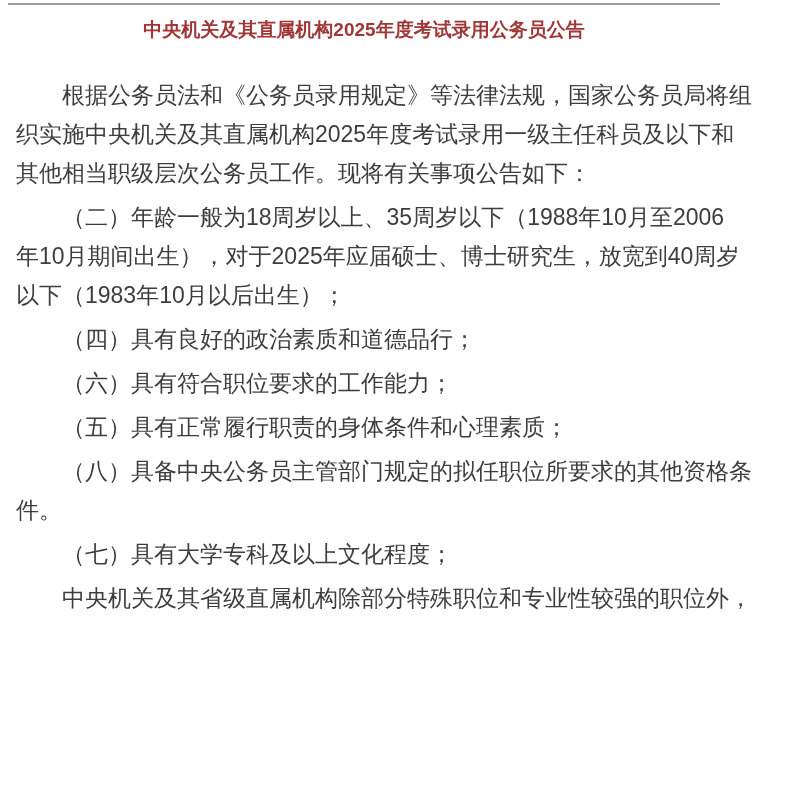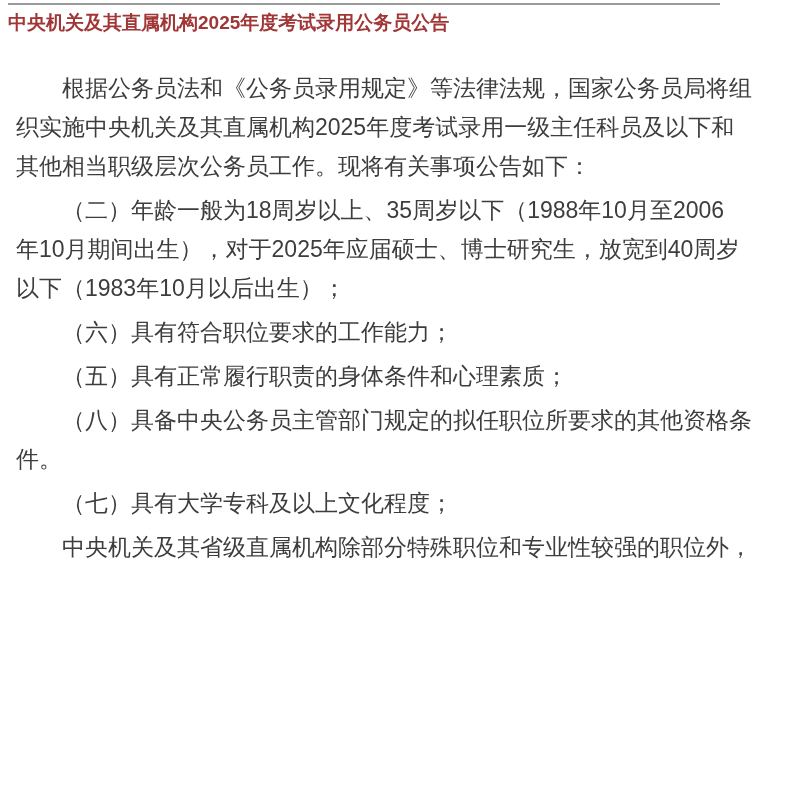--- a/index.html
+++ b/index.html
@@ -17,22 +17,22 @@
     padding-left: 8px;
   }
   .top-divider {
     margin-top: 3px;
     width: 712px;
     height: 2px;
     background: var(--divider_gray, #9a9a9a);
   }
   .doc-title {
     width: 712px;
-    margin: 6px 0 0 0;
-    text-align: left;
+    margin: 13px 0 0 0;
+    text-align: center;
     font-size: 19px;
     line-height: 24px;
     font-weight: 700;
     color: var(--title_red, #a03636);
   }
   .doc-body {
     margin-top: 34px;
     width: 760px;
     color: var(--body_text, #3d3d3d);
     font-size: 23px;
@@ -45,19 +45,20 @@
 </style>
 </head>
 <body>
 
 <div class="page">
   <div class="top-divider"></div>
   <h1 class="doc-title">中央机关及其直属机构2025年度考试录用公务员公告</h1>
   <main class="doc-body">
       <p class="para">根据公务员法和《公务员录用规定》等法律法规，国家公务员局将组<br>织实施中央机关及其直属机构2025年度考试录用一级主任科员及以下和<br>其他相当职级层次公务员工作。现将有关事项公告如下：</p>
       <p class="para">（二）年龄一般为18周岁以上、35周岁以下（1988年10月至2006<br>年10月期间出生），对于2025年应届硕士、博士研究生，放宽到40周岁<br>以下（1983年10月以后出生）；</p>
+      <p class="para">（四）具有良好的政治素质和道德品行；</p>
       <p class="para">（六）具有符合职位要求的工作能力；</p>
       <p class="para">（五）具有正常履行职责的身体条件和心理素质；</p>
       <p class="para">（八）具备中央公务员主管部门规定的拟任职位所要求的其他资格条<br>件。</p>
       <p class="para">（七）具有大学专科及以上文化程度；</p>
       <p class="para">中央机关及其省级直属机构除部分特殊职位和专业性较强的职位外，</p>
     </main>
 </div>
 
 </body></html>

